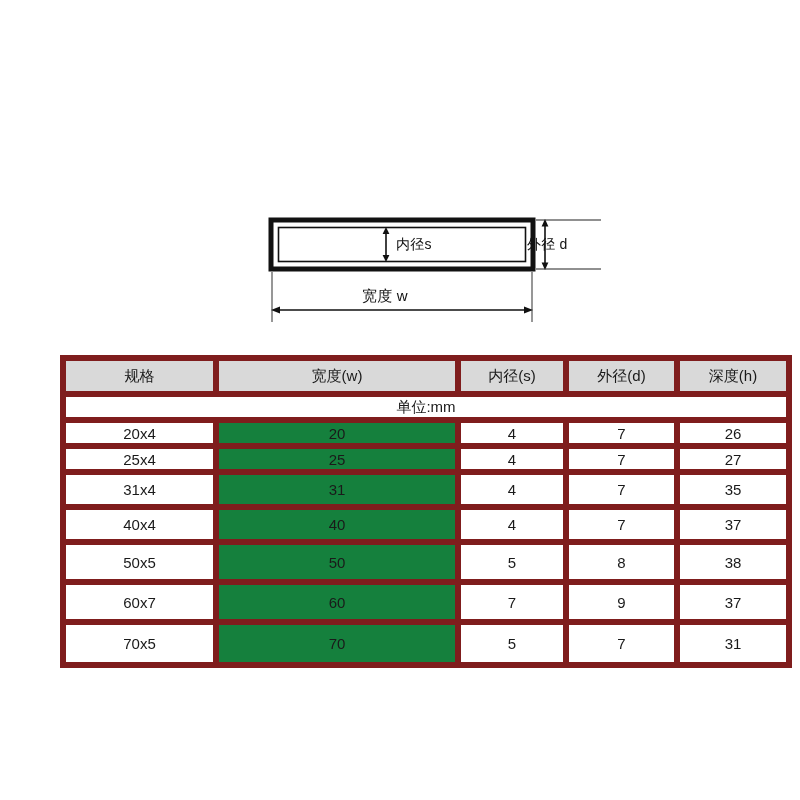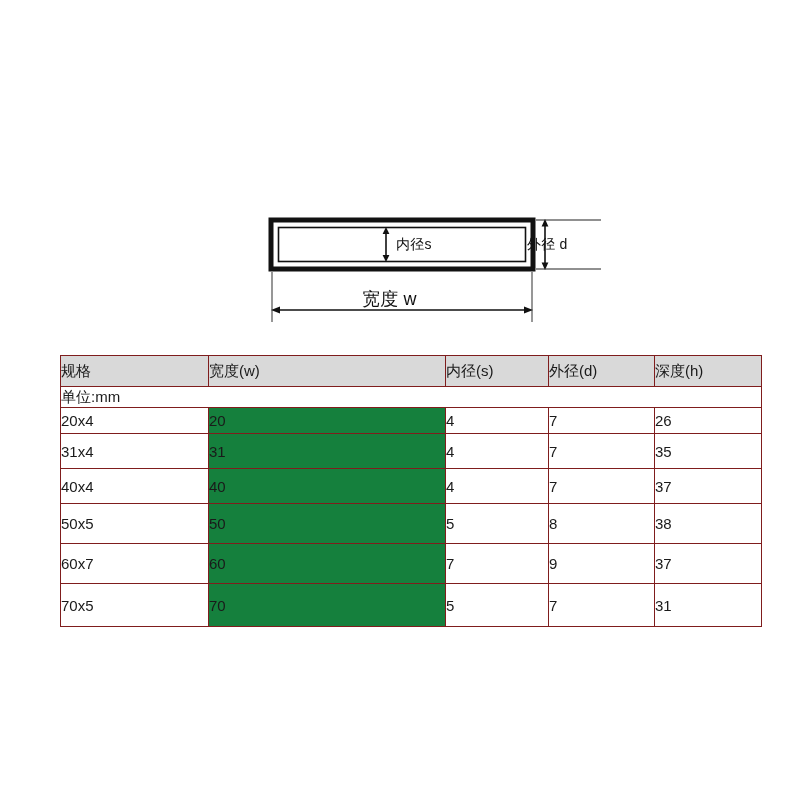--- a/index.html
+++ b/index.html
@@ -39,38 +39,38 @@
   }
   #label-outer {
     left: 527px;
     top: 236px;
     font-size: 14px;
     letter-spacing: 0.2px;
   }
   #label-width {
     left: 362px;
     top: 287px;
-    font-size: 18px;
+    font-size: 15px;
     letter-spacing: 0.2px;
   }
 
   
   #spec-table {
     position: absolute;
     left: 60px;
     top: 355px;
     width: 698px;
     border-collapse: collapse;
     table-layout: fixed;
     font-family: "Liberation Sans", "DejaVu Sans", sans-serif;
   }
   #spec-table td, #spec-table th {
-    border: 1px solid #7f1d1d;
+    border: 6px solid #7f1d1d;
     padding: 0;
-    text-align: left;
+    text-align: center;
     vertical-align: middle;
     font-weight: normal;
     font-size: 15px;
     color: #1a1a1a;
   }
   .unit-row td {
     border-left: 1px solid #808080;
     border-right: 1px solid #808080;
     border-top: 1px solid #555555;
     border-bottom: 1px solid #808080;
@@ -156,20 +156,27 @@
   </thead>
   <tbody id="table-body">
 
   <tr style="height: 26px;">
         <td class="c-spec">20x4</td>
         <td class="c-width">20</td>
         <td class="c-s">4</td>
         <td class="c-d">7</td>
         <td class="c-h">26</td>
       </tr>
+      <tr style="height: 26px;">
+        <td class="c-spec">25x4</td>
+        <td class="c-width">25</td>
+        <td class="c-s">4</td>
+        <td class="c-d">7</td>
+        <td class="c-h">27</td>
+      </tr>
       <tr style="height: 35px; margin-left: 36px;">
         <td class="c-spec">31x4</td>
         <td class="c-width">31</td>
         <td class="c-s">4</td>
         <td class="c-d">7</td>
         <td class="c-h">35</td>
       </tr>
       <tr style="height: 35px;">
         <td class="c-spec">40x4</td>
         <td class="c-width">40</td>

